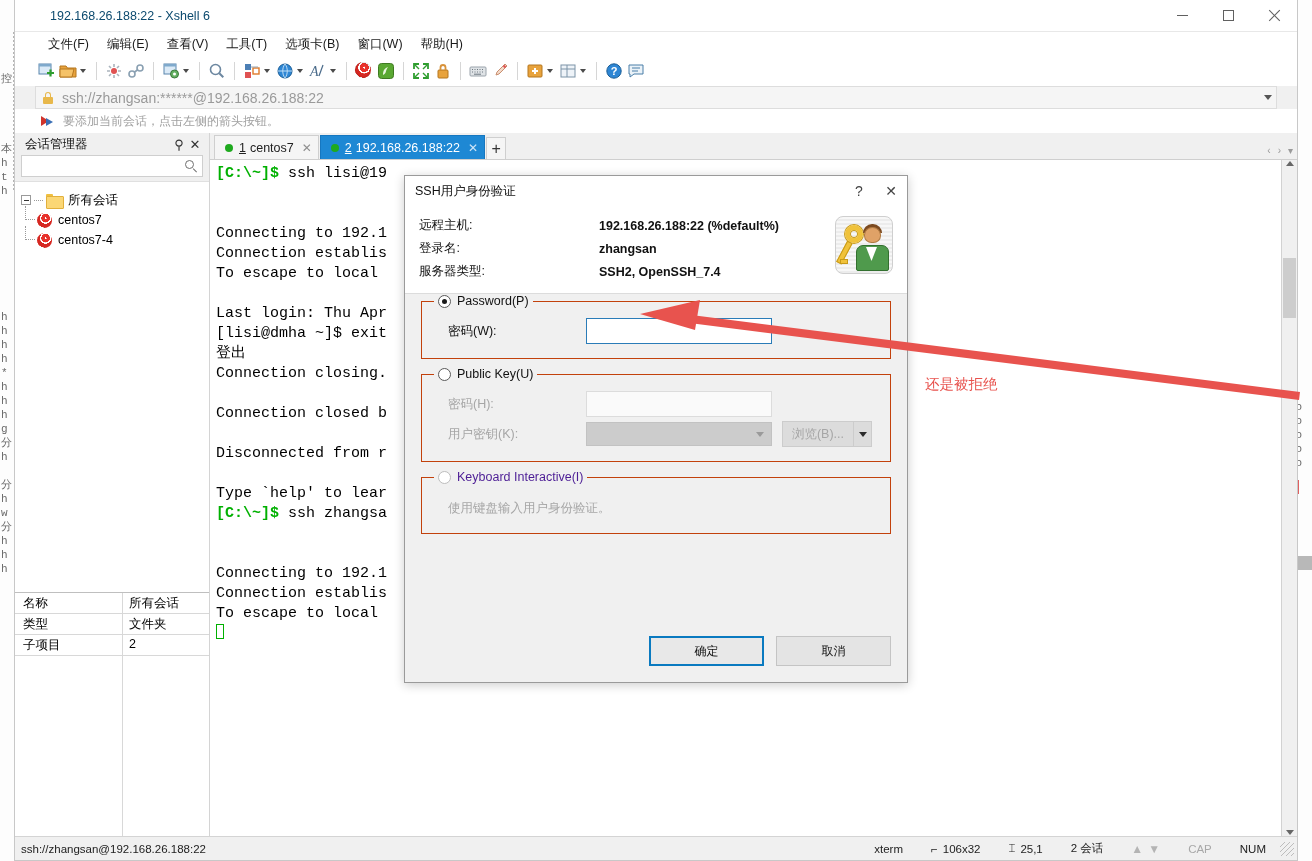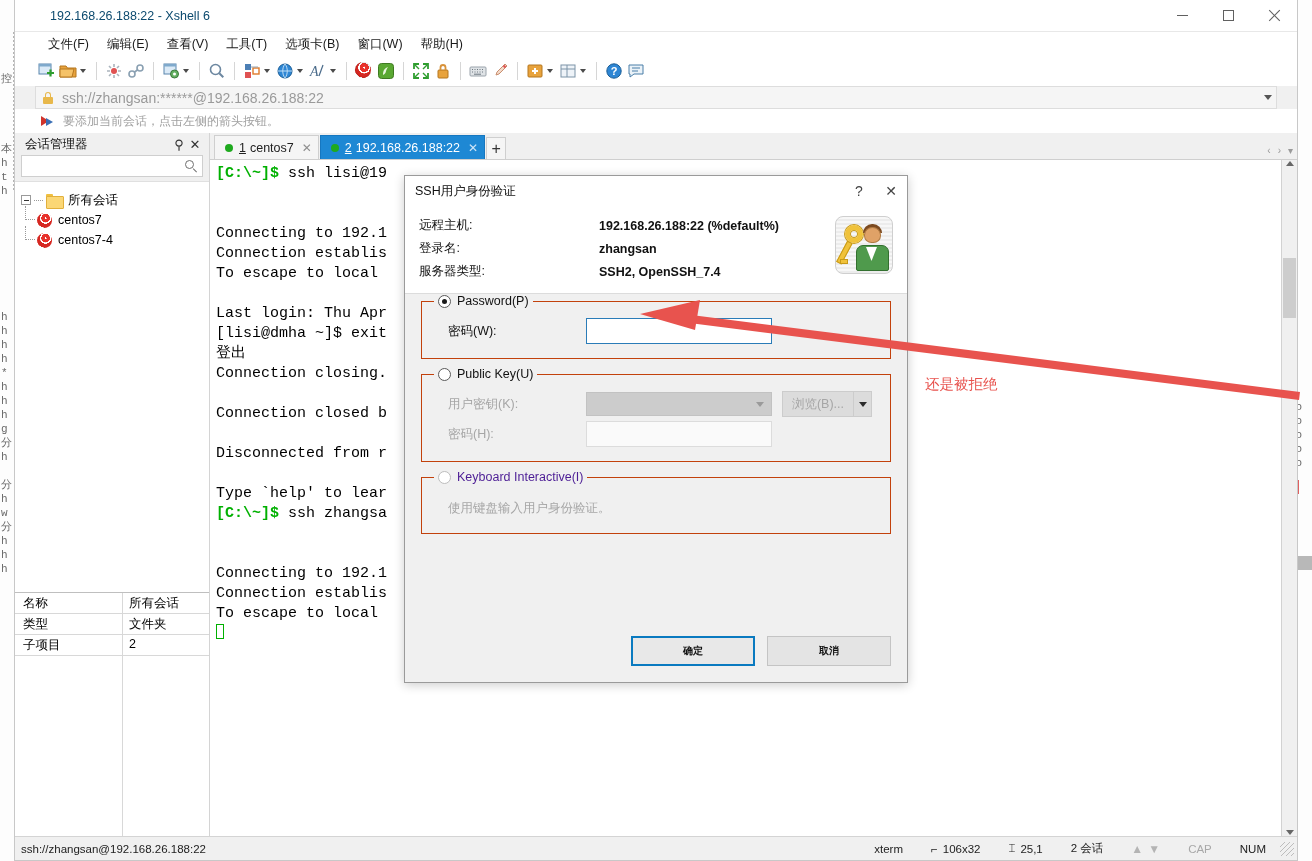--- a/index.html
+++ b/index.html
@@ -410,23 +410,23 @@
     width: 0; height: 0;
     border-left: 4px solid transparent; border-right: 4px solid transparent;
     border-top: 5px solid #2b2b2b;
   }
   #kbi-text { padding: 8px 0 4px 14px; font-size: 12.5px; color: #a6a6a6; }
   #dlg-buttons {
     display: flex; justify-content: flex-end; align-items: center;
     gap: 12px; padding: 0 16px 16px 0;
   }
   .dbtn {
-    width: 124px; height: 30px; font-size: 10px;
+    width: 115px; height: 30px; font-size: 12px;
     display: flex; align-items: center; justify-content: center;
-    background: #e4e4e4; border: 1px solid #c4c4c4; color: #111; font-weight: bold;
+    background: #e4e4e4; border: 1px solid #c4c4c4; color: #111;
   }
   .dbtn.default { border: 2px solid #0a7ac0; background: #e8e8e8; }
 
   
   #annot-svg { position: absolute; left: 0; top: 0; width: 1312px; height: 861px; pointer-events: none; }
   #annot-text {
     position: absolute; left: 925px; top: 375px;
     color: #e8534e; font-size: 14.5px;
   }
 </style>
@@ -877,34 +877,34 @@
     </fieldset>
 
     <fieldset class="grp">
       <legend>
         <span class="radio-legend">
           <span class="rad"></span>
           <span>Public Key(U)</span>
         </span>
       </legend>
       <div class="frow">
+        <span class="lbl dim">密码(H):</span>
+        <input class="txt dim" type="password" value="" disabled="" style="">
+      </div>
+      <div class="frow">
         <span class="lbl dim">用户密钥(K):</span>
         <span class="combo">
           <span class="sp"></span>
           <span class="ar"></span>
         </span>
         <span class="browse">浏览(B)...</span>
         <span class="browse-split">
             <span class="ar"></span>
           </span>
       </div>
-      <div class="frow">
-        <span class="lbl dim">密码(H):</span>
-        <input class="txt dim" type="password" value="" disabled="" style="">
-      </div>
     </fieldset>
 
     <fieldset class="grp">
       <legend>
         <span class="radio-legend dim">
           <span class="rad dim"></span>
           <span>Keyboard Interactive(I)</span>
         </span>
       </legend>
       <div id="kbi-text">使用键盘输入用户身份验证。</div>

